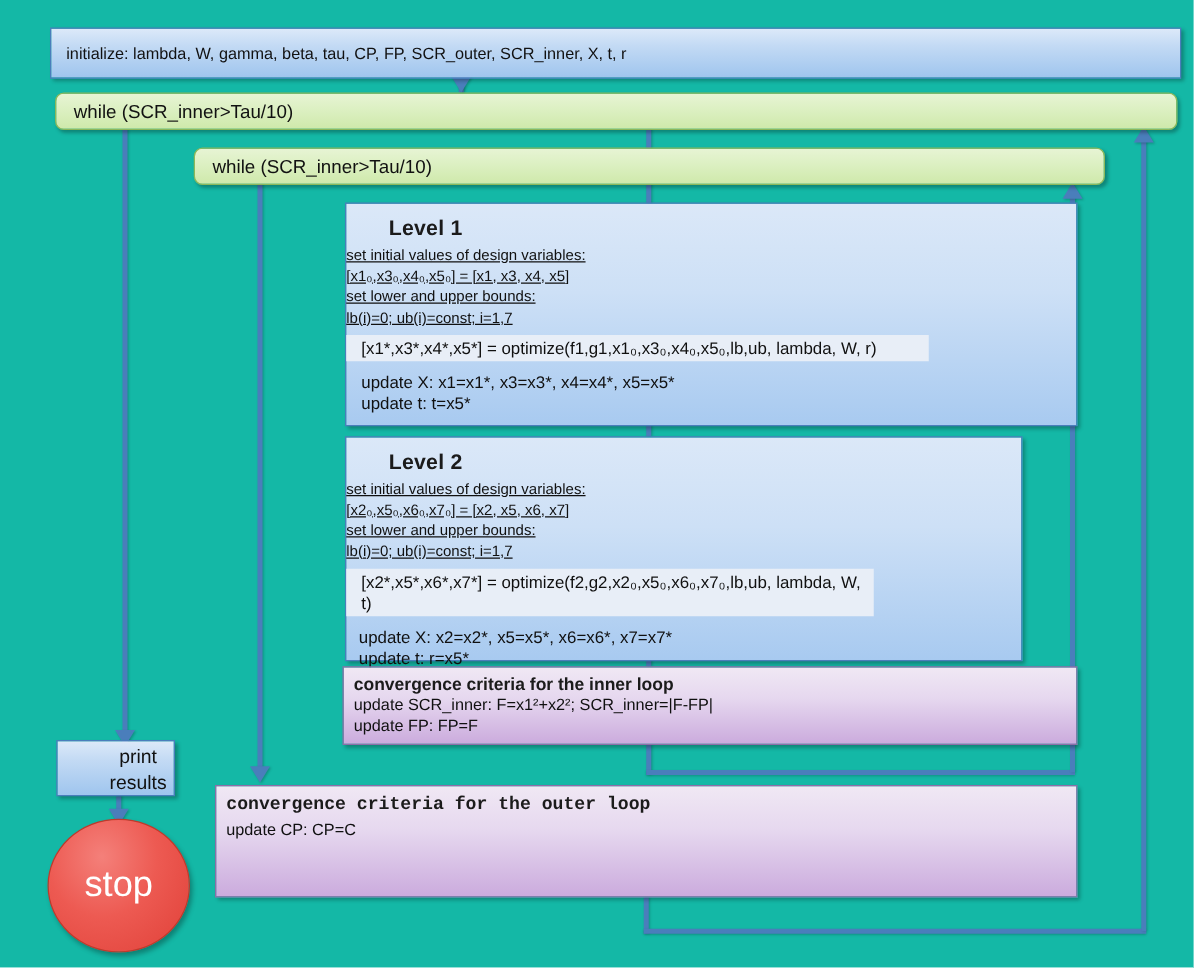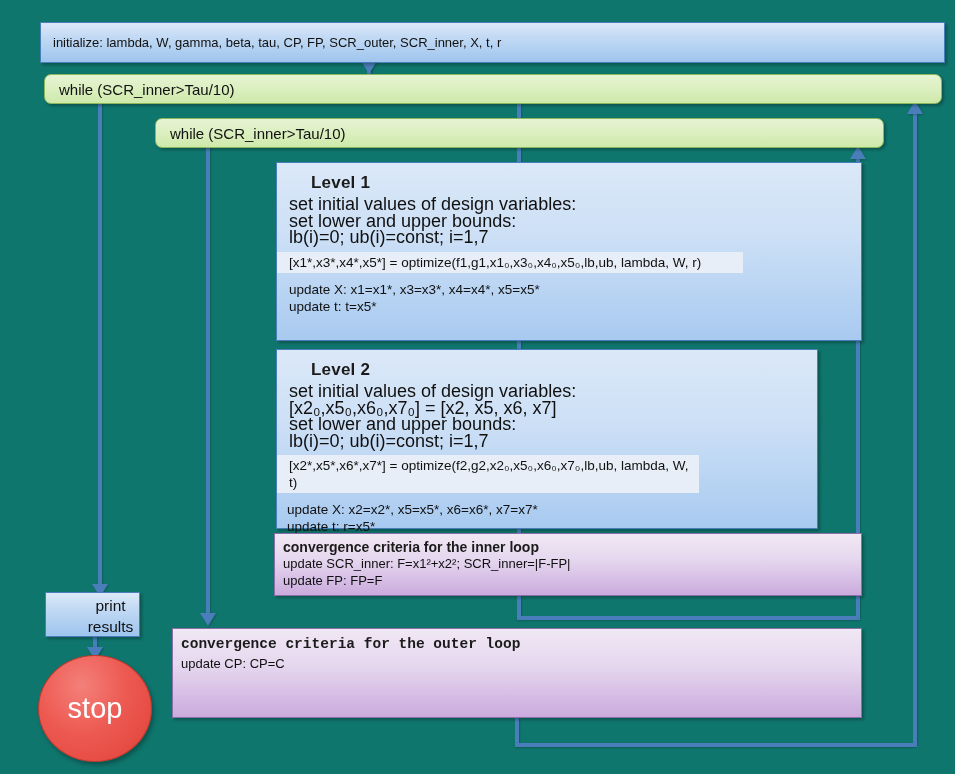--- a/index.html
+++ b/index.html
@@ -1,17 +1,17 @@
 <!DOCTYPE html>
 <html><head>
 <meta charset="utf-8">
 <style>
   html,body{margin:0;padding:0;background:#ffffff;}
   body{font-family:"Liberation Sans",sans-serif;}
-  #canvas{position:relative;width:955px;height:774px;overflow:hidden;background:#0f766e;}
+  #canvas{position:relative;width:955px;height:774px;overflow:hidden;background:#14b8a6;}
 
   .box{position:absolute;box-sizing:border-box;}
 
   
   .blue{
     background:linear-gradient(to bottom,#dce9f9 0%,#c3daf4 35%,#9fc5ee 100%);
     border:1px solid #4a7ebb;
     box-shadow:2px 2px 3px rgba(0,0,0,0.28);
   }
   .blue-soft{
@@ -43,21 +43,21 @@
     color:#ffffff;font-size:29px;
   }
 
   .inner-hl{
     background:#e8eef7;
     display:block;
     padding:2px 0 2px 0;
   }
 
   .lvl-title{font-weight:bold;font-size:17px;color:#1b1b1b;padding-left:34px;letter-spacing:0.2px;}
-  .lvl-body{font-size:18px;color:#101010;line-height:16.5px;padding-left:12px;}
+  .lvl-body{font-size:12px;color:#101010;line-height:16.5px;padding-left:0;text-decoration:underline;}
   .lvl-body2{font-size:13.5px;color:#101010;line-height:17px;padding-left:12px;}
 
   .conv-title{font-weight:bold;font-size:14px;color:#1b1b1b;padding-left:8px;line-height:18px;}
   .conv-body{font-size:13px;color:#101010;line-height:16.5px;padding-left:8px;}
 
   .whilelabel{font-size:15px;color:#111;padding-left:14px;line-height:29px;white-space:nowrap;}
   .initlabel{font-size:13px;color:#111;padding-left:12px;line-height:40px;white-space:nowrap;}
   .printlabel{font-size:15.5px;color:#111;text-align:center;line-height:21px;padding-top:2px;}
 
   
@@ -120,20 +120,21 @@
   </div>
 
   <div class="box green" style="left:155px;top:118px;width:729px;height:30px;">
     <div class="whilelabel">while (SCR_inner&gt;Tau/10)</div>
   </div>
 
   <div class="box blue-soft" style="left:276px;top:162px;width:586px;height:179px;">
     <div class="lvl-title" style="padding-top:10px;">Level 1</div>
     <div class="lvl-body" style="padding-top:3px;">
       <div>set initial values of design variables:</div>
+      <div>[x1₀,x3₀,x4₀,x5₀] = [x1, x3, x4, x5]</div>
       <div>set lower and upper bounds:</div>
       <div>lb(i)=0; ub(i)=const; i=1,7</div>
     </div>
     <div class="inner-hl" style="margin-top:6px;margin-right:118px;">
       <div class="lvl-body2">[x1*,x3*,x4*,x5*] = optimize(f1,g1,x1₀,x3₀,x4₀,x5₀,lb,ub, lambda, W, r)</div>
     </div>
     <div class="lvl-body2" style="padding-top:8px;">
       <div>update X: x1=x1*, x3=x3*, x4=x4*, x5=x5*</div>
       <div>update t: t=x5*</div>
     </div>

